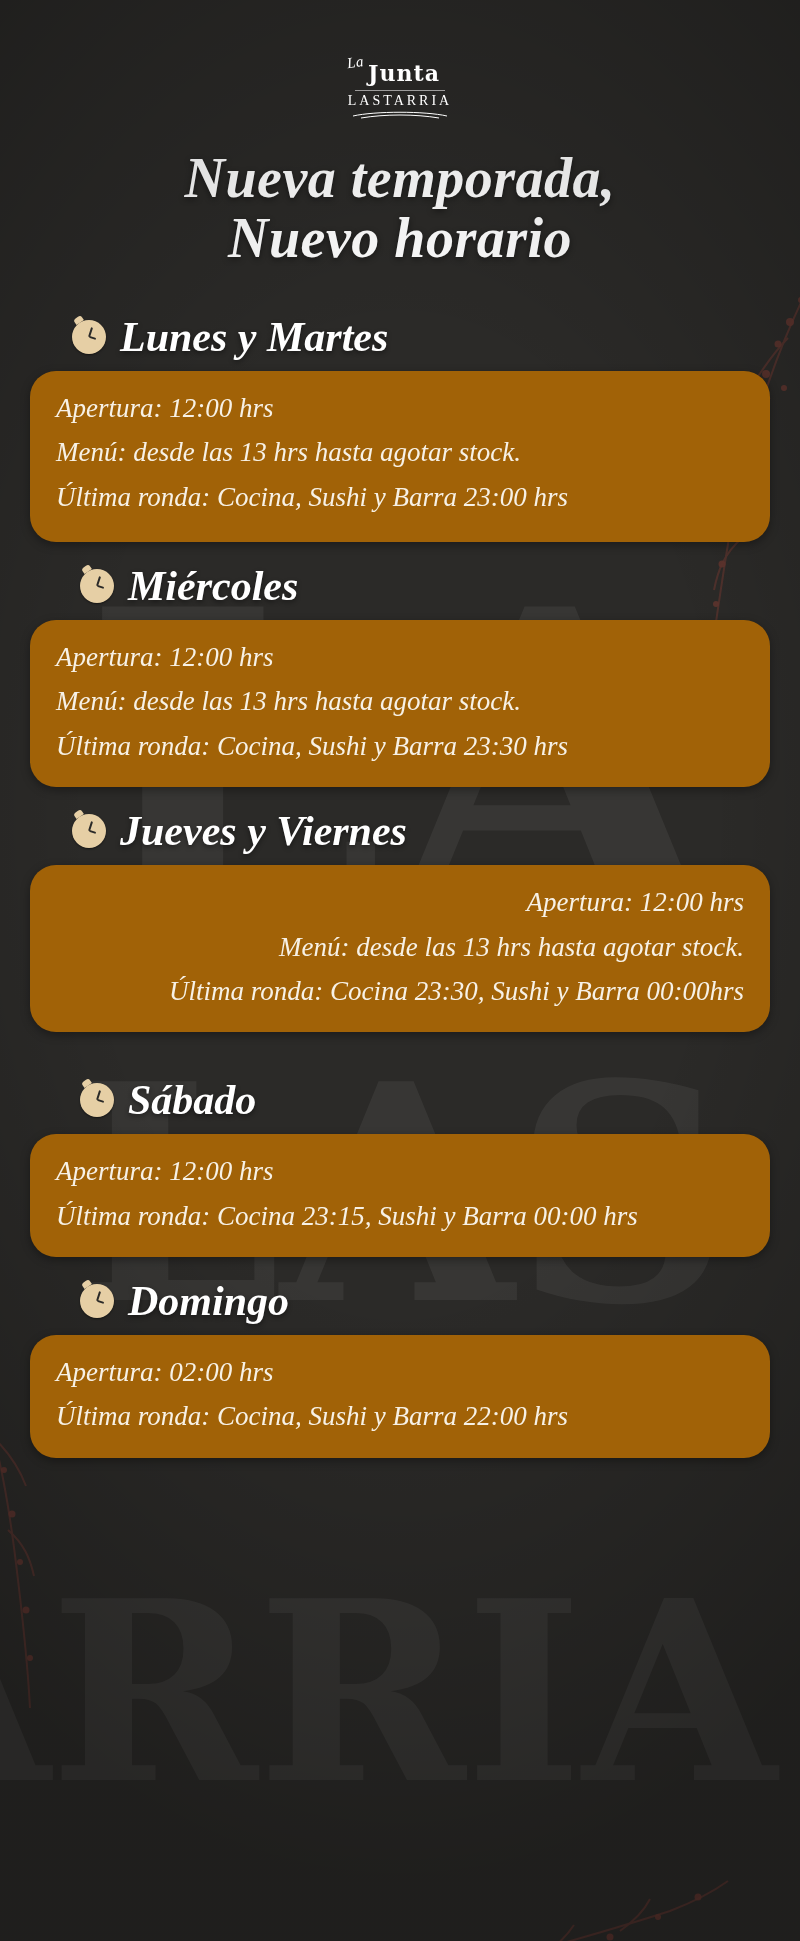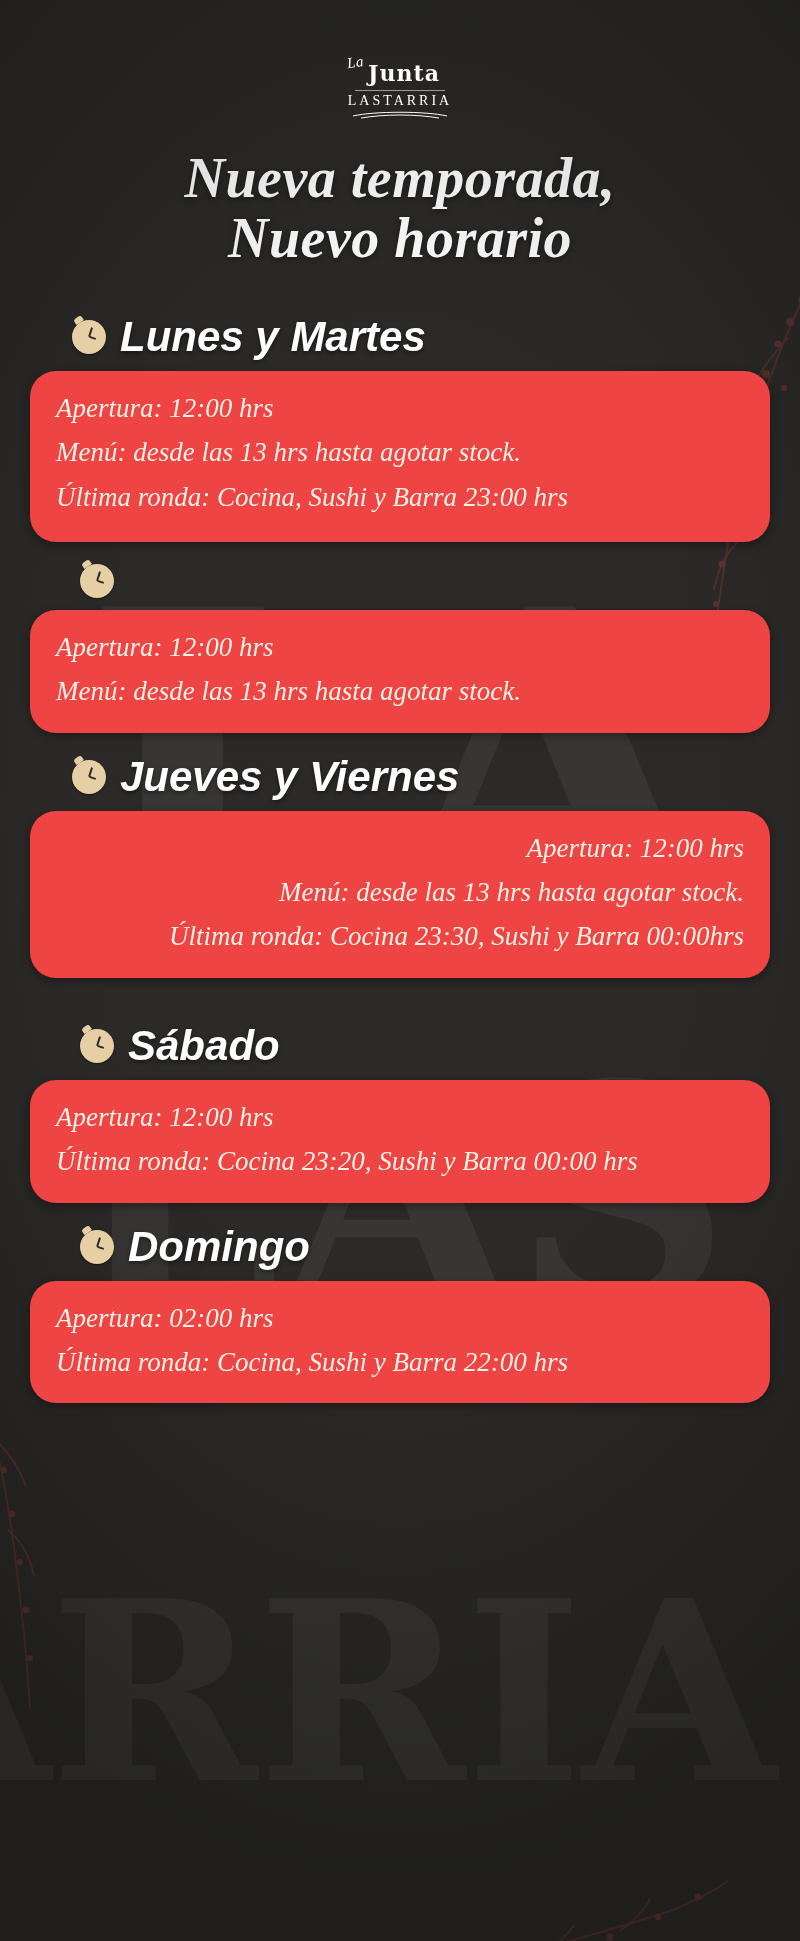--- a/index.html
+++ b/index.html
@@ -166,31 +166,31 @@
   }
   .clock-nub {
     position: absolute;
     left: 2px; top: -3px;
     width: 9px; height: 6px;
     border-radius: 3px 3px 0 0;
     background: #e6cfa5;
     transform: rotate(-35deg);
   }
   .day-title {
-    font-family: Liberation Sans, sans-serif;
+    font-family: Liberation Serif, serif;
     font-style: italic;
     font-weight: bold;
     font-size: 42px;
     line-height: 1.05;
     color: #ffffff;
     text-shadow: 0 2px 5px rgba(0,0,0,0.45);
   }
 
   .day-card {
-    background: #ef4444;
+    background: #a16207;
     border-radius: 26px;
     padding: 18px 26px 22px 26px;
     box-shadow: 0 3px 10px rgba(0,0,0,0.35);
   }
   .day-card p {
     margin: 0 0 6px 0;
     font-family: "Liberation Serif", serif;
     font-style: italic;
     font-size: 27px;
     line-height: 1.42;
@@ -318,24 +318,26 @@
         <p>Menú: desde las 13 hrs hasta agotar stock.</p>
         <p>Última ronda: Cocina, Sushi y Barra 23:00 hrs</p>
       </div>
     </section>
 
     <section class="day-block block-1">
       <div class="day-head">
         <span class="clock-icon">
             <span class="clock-nub"></span>
           </span>
+        <span class="day-title">Miércoles</span>
       </div>
       <div class="day-card">
         <p>Apertura: 12:00 hrs</p>
         <p>Menú: desde las 13 hrs hasta agotar stock.</p>
+        <p>Última ronda: Cocina, Sushi y Barra 23:30 hrs</p>
       </div>
     </section>
 
     <section class="day-block block-2">
       <div class="day-head">
         <span class="clock-icon">
             <span class="clock-nub"></span>
           </span>
         <span class="day-title">Jueves y Viernes</span>
       </div>
@@ -348,21 +350,21 @@
 
     <section class="day-block block-3">
       <div class="day-head">
         <span class="clock-icon">
             <span class="clock-nub"></span>
           </span>
         <span class="day-title">Sábado</span>
       </div>
       <div class="day-card">
         <p>Apertura: 12:00 hrs</p>
-        <p>Última ronda: Cocina 23:20, Sushi y Barra 00:00 hrs</p>
+        <p>Última ronda: Cocina 23:15, Sushi y Barra 00:00 hrs</p>
       </div>
     </section>
 
     <section class="day-block block-4">
       <div class="day-head">
         <span class="clock-icon">
             <span class="clock-nub"></span>
           </span>
         <span class="day-title">Domingo</span>
       </div>

